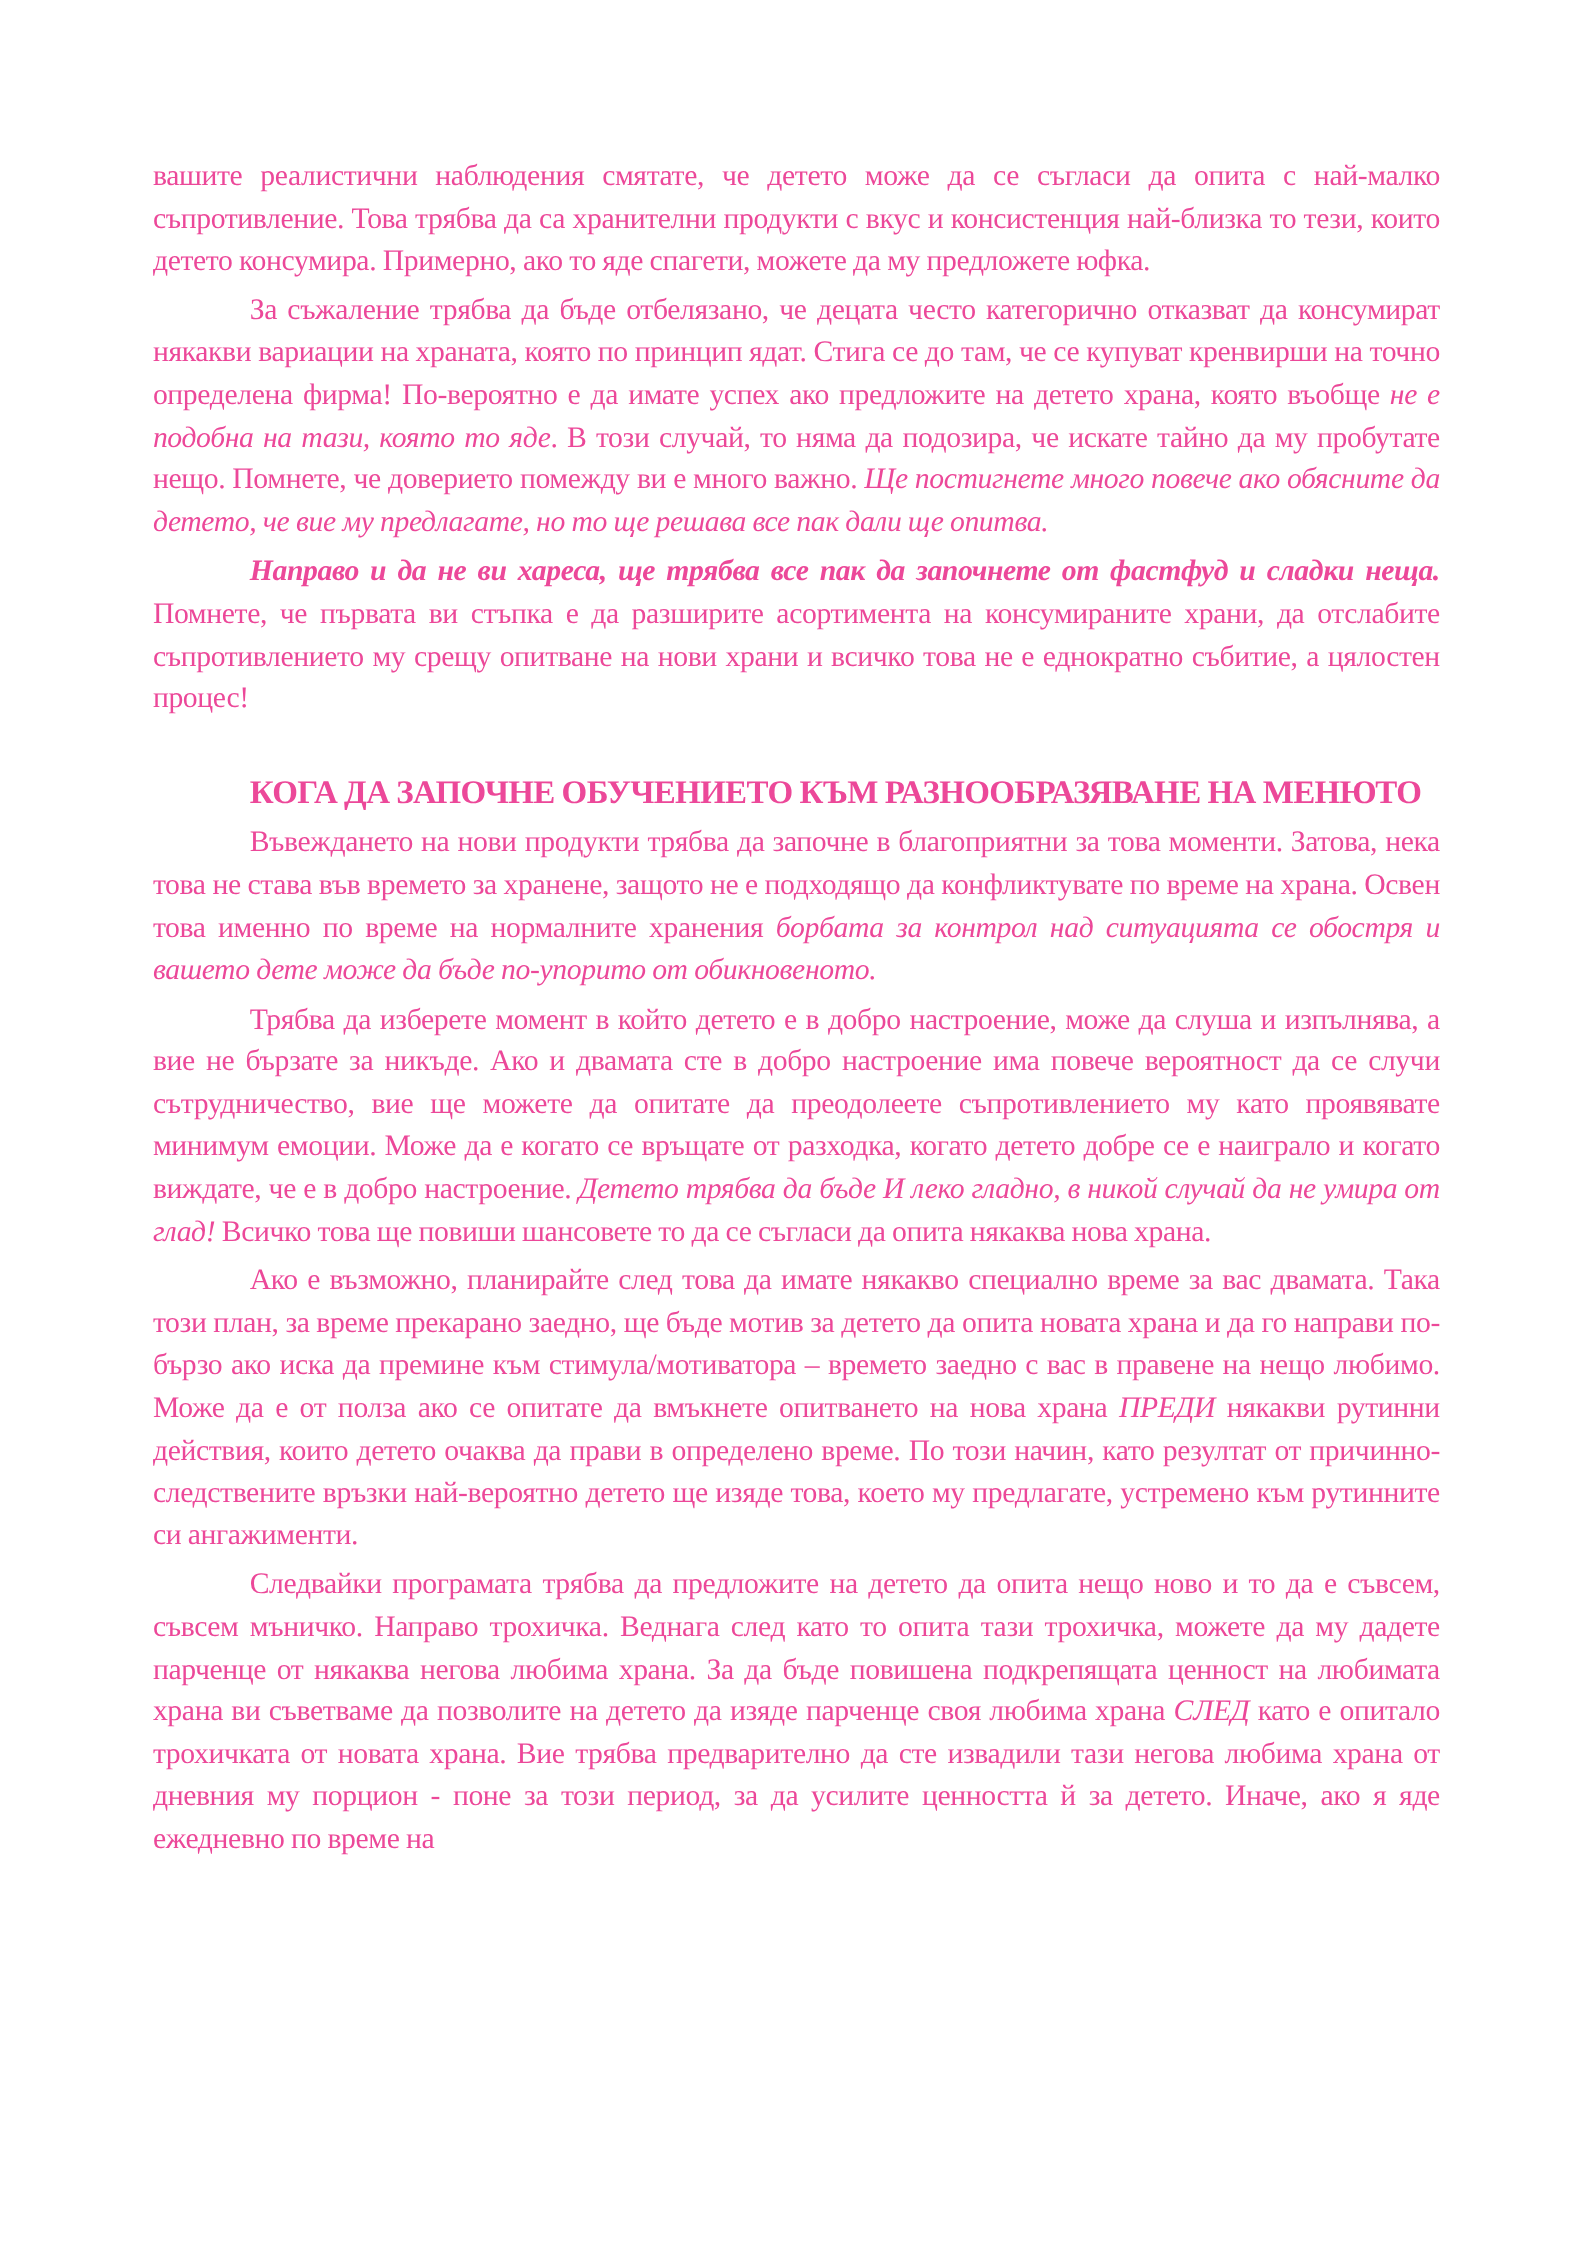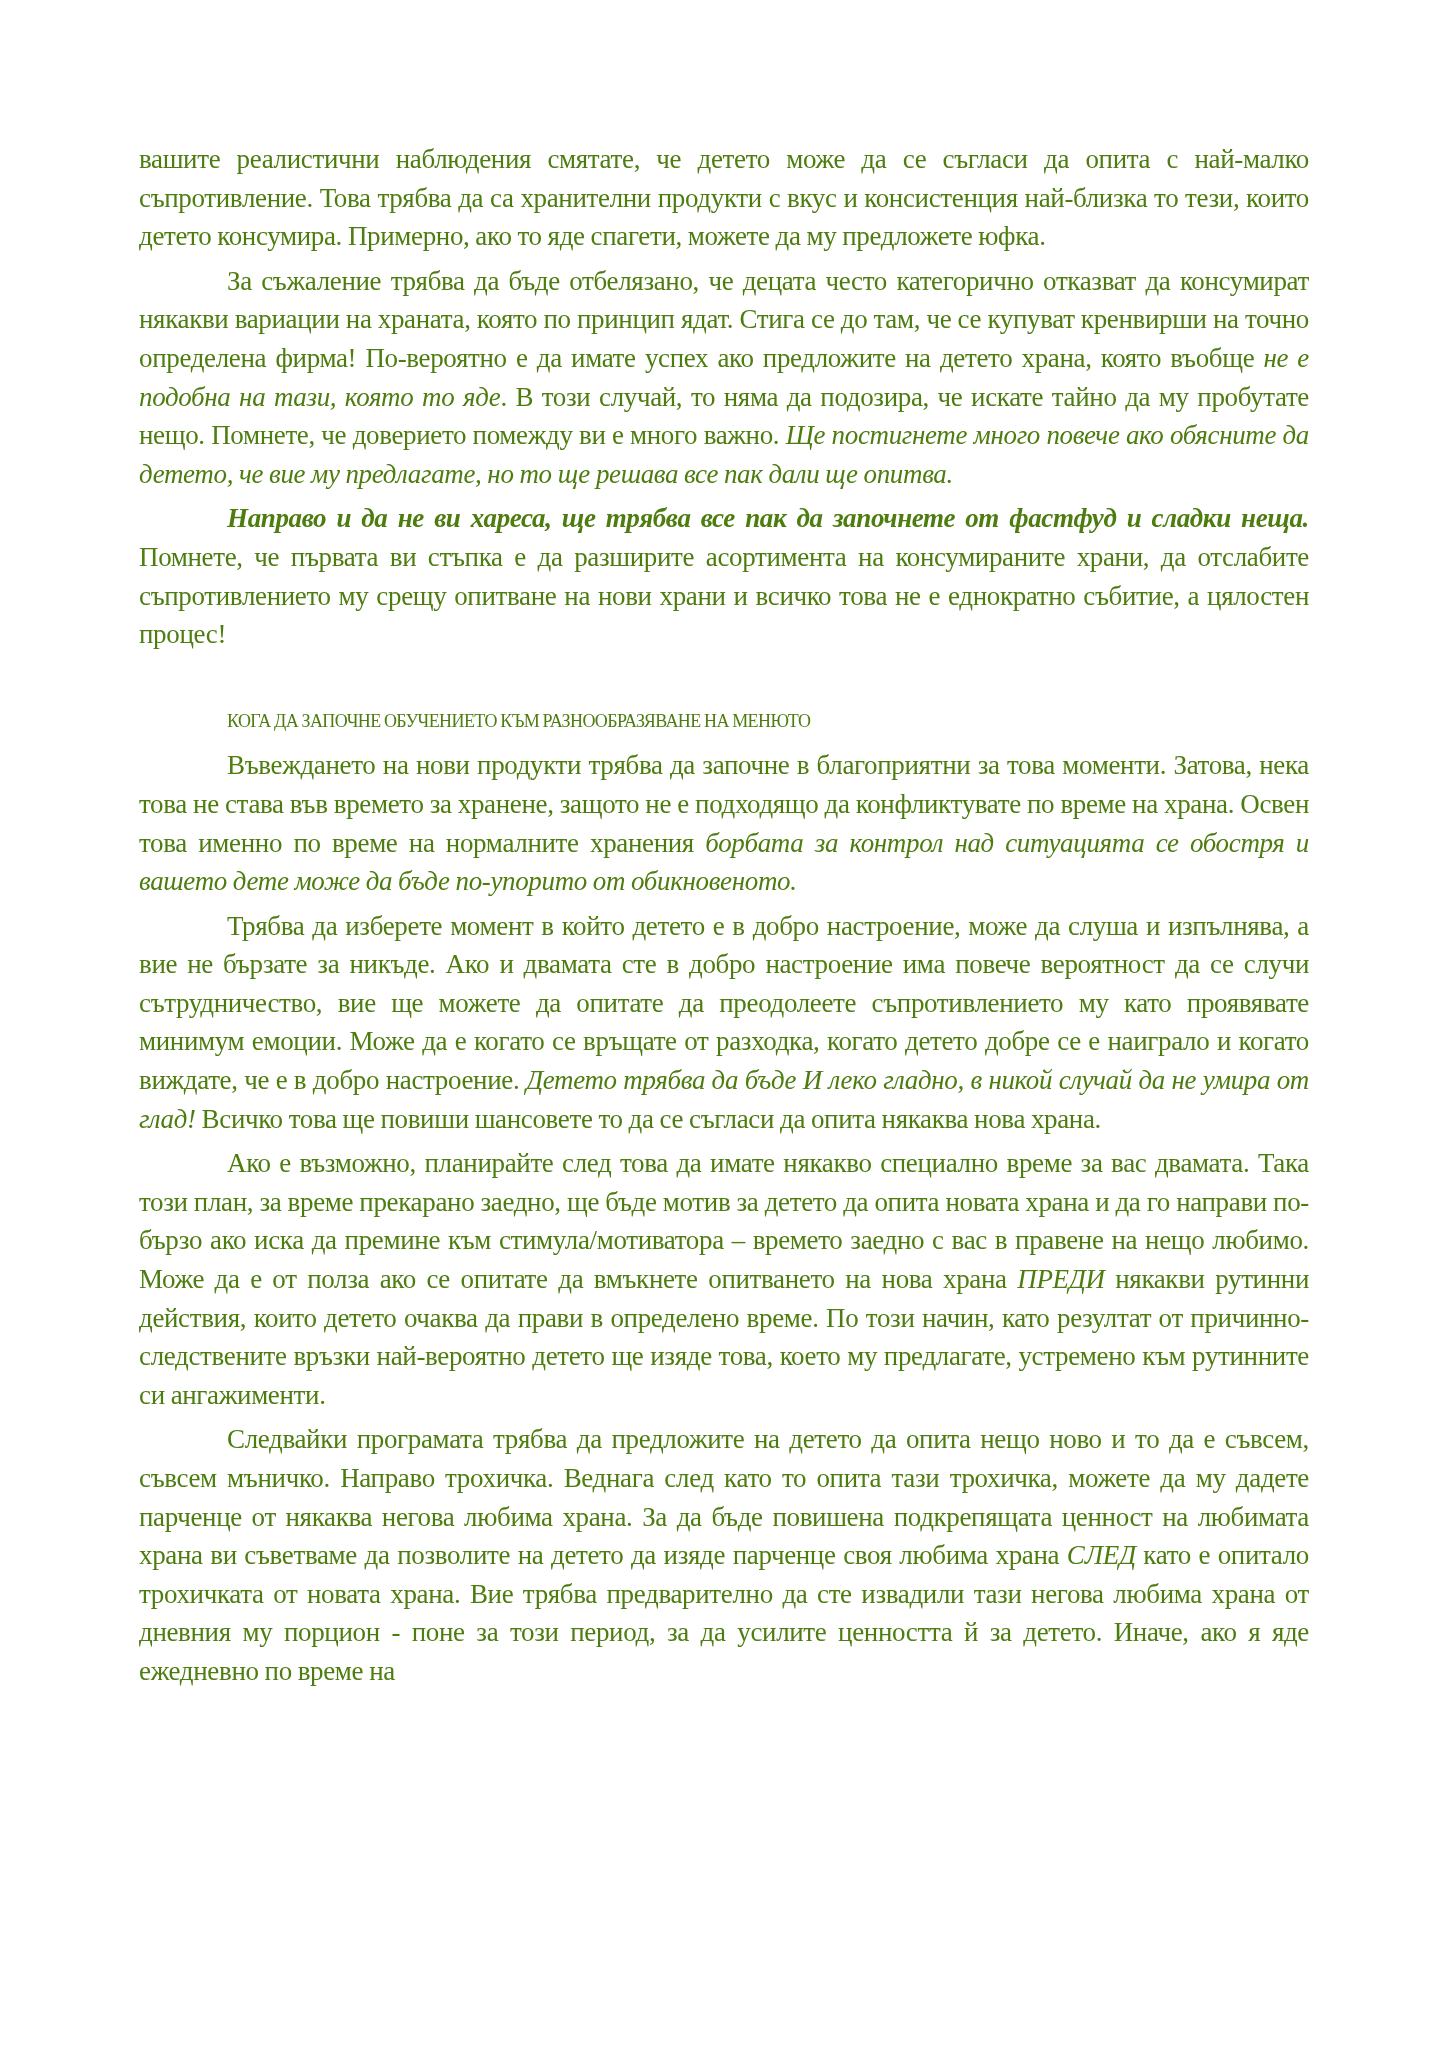--- a/index.html
+++ b/index.html
@@ -11,43 +11,43 @@
       width: 1448px;
       height: 2048px;
       overflow: hidden;
       position: relative;
     }
     .page {
       position: absolute;
       left: 139px;
       top: 140px;
       width: 1170px;
-      color: #4d7c0f;
+      color: #ec4899;
       font-family: "Liberation Serif", "DejaVu Serif", serif;
       font-size: 27px;
       line-height: 38.6px;
       letter-spacing: -0.35px;
       word-spacing: -0.5px;
     }
     .para {
       margin: 0 0 6px 0;
       text-align: justify;
       text-indent: 0;
     }
     .para.indent {
       text-indent: 88px;
     }
     .para.last-line-left {
       text-align-last: left;
     }
     .heading {
-      font-weight: normal;
+      font-weight: bold;
       margin: 48px 0 6px 0;
       padding-left: 88px;
-      font-size: 18px;
+      font-size: 30px;
       letter-spacing: -0.6px;
     }
     em { font-style: italic; }
     strong { font-weight: bold; }
   </style>
 </head>
 <body>
 
 <div class="page">
 

